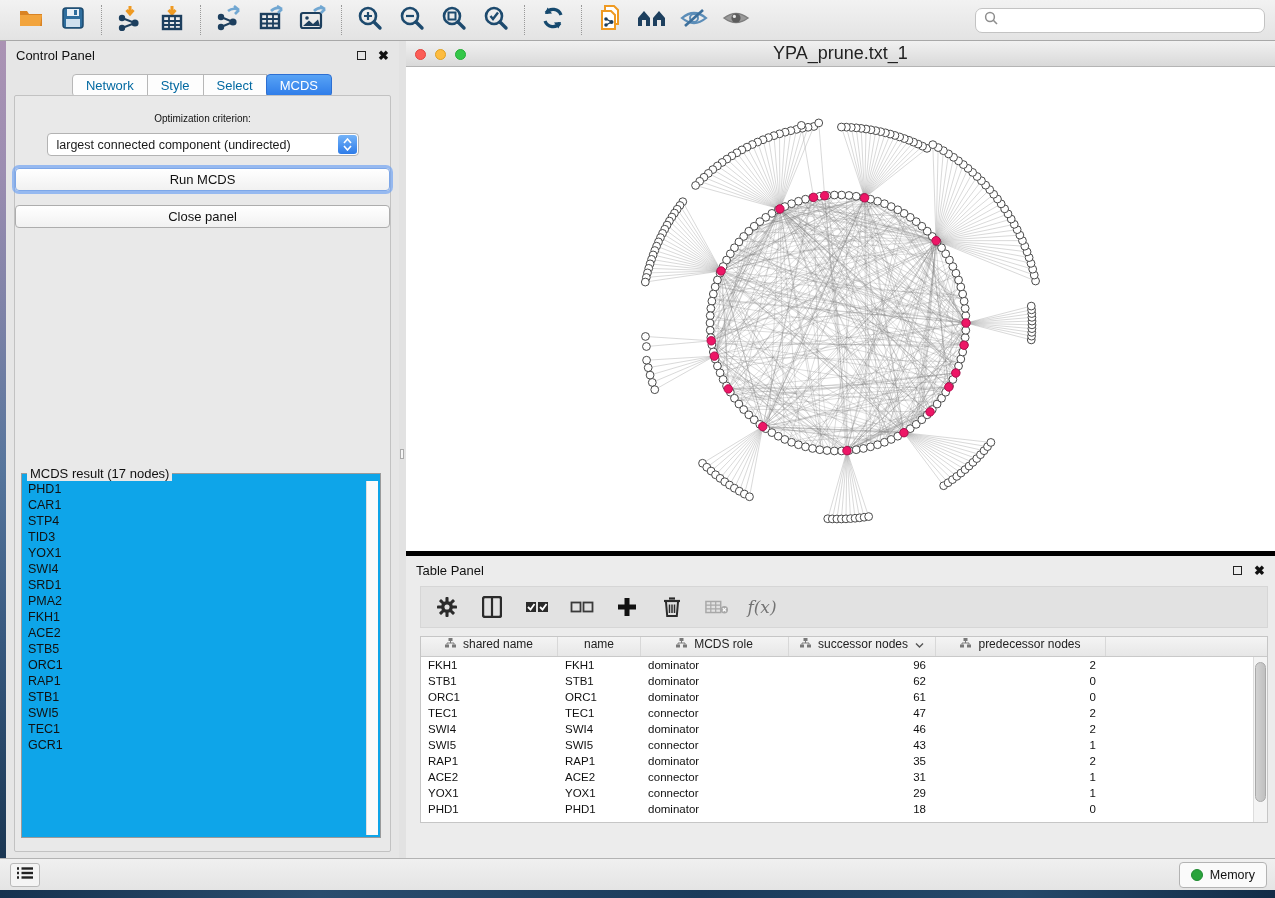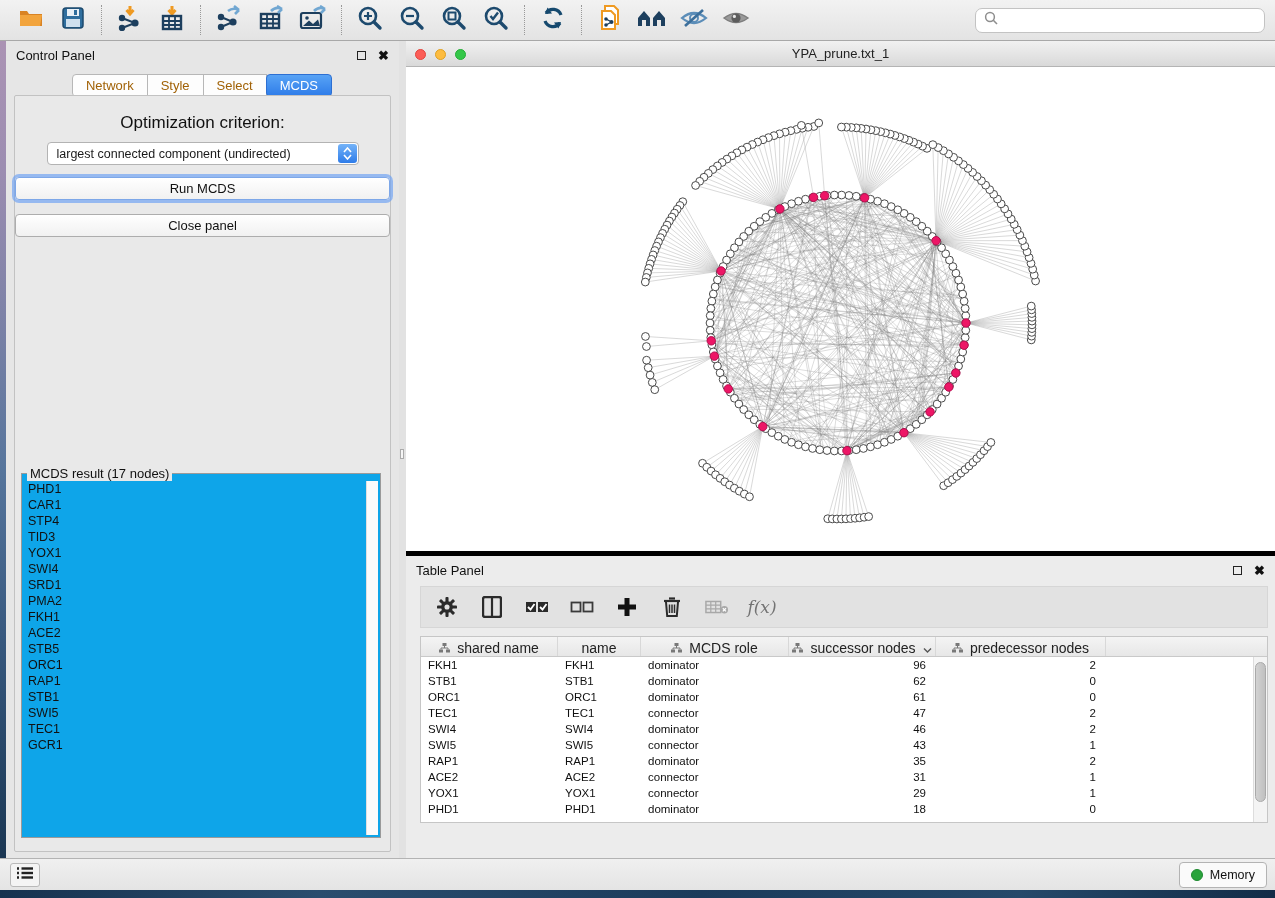--- a/index.html
+++ b/index.html
@@ -40,33 +40,33 @@
     background:#e6e6e6; border-right:1px solid #b2b2b2;
   }
   .panel-header { height:28px; display:flex; align-items:center; padding:0 10px; font-size:13px; color:#111; }
   .panel-header .spacer { flex:1; }
   .float-box { width:9px; height:9px; border:1.6px solid #222; margin-right:12px; cursor:pointer; }
   .close-x { font-size:13px; font-weight:bold; color:#111; cursor:pointer; line-height:1; }
 
   .cp-tabs { position:absolute; top:33px; left:0; right:0; display:flex; justify-content:center; }
   .seg-tab {
     padding:3px 13px; font-size:13px; background:#fdfdfd; border:1px solid #b7b7b7;
-    margin-left:-1px; color:#a16207; cursor:pointer; line-height:15px;
+    margin-left:-1px; color:#0369a1; cursor:pointer; line-height:15px;
   }
   .seg-tab:first-child { border-radius:4px 0 0 4px; }
   .seg-tab:last-child { border-radius:0 4px 4px 0; }
   .seg-tab.selected {
     background:linear-gradient(#58a3f5,#2e7ce9); color:#fff; border-color:#2d6fd2; border-radius:4px;
   }
 
   .cp-body {
     position:absolute; top:54px; left:8px; right:8px; bottom:6px;
     background:#e9e9e9; border:1px solid #c2c2c2; border-radius:2px;
   }
-  .opt-label { margin-top:17px; text-align:center; font-size:17px; color:#111; }
+  .opt-label { margin-top:17px; text-align:center; font-size:10px; color:#111; }
   .select-wrap {
     margin:9px auto 0 auto; width:312px; height:23px; background:#fff;
     border:1px solid #b3b3b3; border-radius:4px; position:relative;
     display:flex; align-items:center; padding-left:9px; font-size:12.5px; cursor:pointer;
   }
   .select-spinner {
     position:absolute; right:1px; top:1px; bottom:1px; width:19px; border-radius:3px;
     background:linear-gradient(#74b3f8,#2e7ce9); display:flex; flex-direction:column;
     align-items:center; justify-content:center; gap:1px;
   }
@@ -96,21 +96,21 @@
   .v-div { position:absolute; left:399px; top:41px; width:7px; height:817px; background:#e2e2e2; }
   .v-div .grip { position:absolute; left:1px; top:408px; width:4px; height:10px; background:#f6f6f6; border:1px solid #aaa; }
   .h-div { position:absolute; left:406px; top:560px; width:869px; height:3px; background:#d6d6d6; }
   .h-div .grip { position:absolute; left:428px; top:-4px; width:10px; height:8px; background:#f0f0f0; border:1px solid #aaa; }
 
   
   .network-window { position:absolute; left:406px; top:41px; width:869px; height:519px; }
   .net-titlebar {
     height:26px; background:linear-gradient(#f1f1f1,#d9d9d9); border-bottom:1px solid #b4b4b4;
     position:relative; display:flex; align-items:center; justify-content:center;
-    font-size:13px; color:#222;
+    font-size:18px; color:#222;
   }
   .traffic { position:absolute; left:9px; top:8px; display:flex; gap:9px; }
   .light { width:11px; height:11px; border-radius:50%; cursor:pointer; }
   .light.red { background:#fc5d57; border:1px solid #e2453e; }
   .light.yellow { background:#fdbc40; border:1px solid #dfa123; }
   .light.green { background:#34c749; border:1px solid #24ad37; }
   .net-canvas { position:absolute; left:0; top:26px; right:0; bottom:0; background:#fff; }
   .net-canvas svg { position:absolute; left:0; top:0; }
 
   
@@ -125,22 +125,22 @@
   .tp-icon { display:flex; align-items:center; justify-content:center; width:24px; height:26px; cursor:pointer; }
   .tp-icon.disabled { cursor:default; }
   .fx { font-family:"DejaVu Serif","Liberation Serif",serif; font-style:italic; font-size:17px; color:#737373; }
 
   .node-table {
     position:absolute; left:14px; right:7px; top:80px; height:187px;
     background:#fff; border:1px solid #c6c6c6;
   }
   .nt-header { display:flex; height:20px; background:linear-gradient(#f4f4f4,#e7e7e7); border-bottom:1px solid #c9c9c9; }
   .nt-hcell {
-    display:flex; align-items:flex-end; justify-content:center; gap:7px;
-    font-size:14px; color:#222; border-right:1px solid #d8d8d8; cursor:pointer; overflow:hidden;
+    display:flex; align-items:flex-start; justify-content:center; gap:7px;
+    font-size:12px; color:#222; border-right:1px solid #d8d8d8; cursor:pointer; overflow:hidden;
   }
   .nt-hcell:last-child { border-right:none; }
   .nt-row { display:flex; height:16px; cursor:default; }
   .nt-cell { font-size:11.5px; color:#111; line-height:16px; white-space:nowrap; overflow:hidden; }
   .al { text-align:left; padding-left:7px; }
   .ar { text-align:right; padding-right:10px; }
   .nt-scroll {
     position:absolute; right:0; top:20px; bottom:0; width:14px;
     background:#f4f4f4; border-left:1px solid #ddd;
   }

